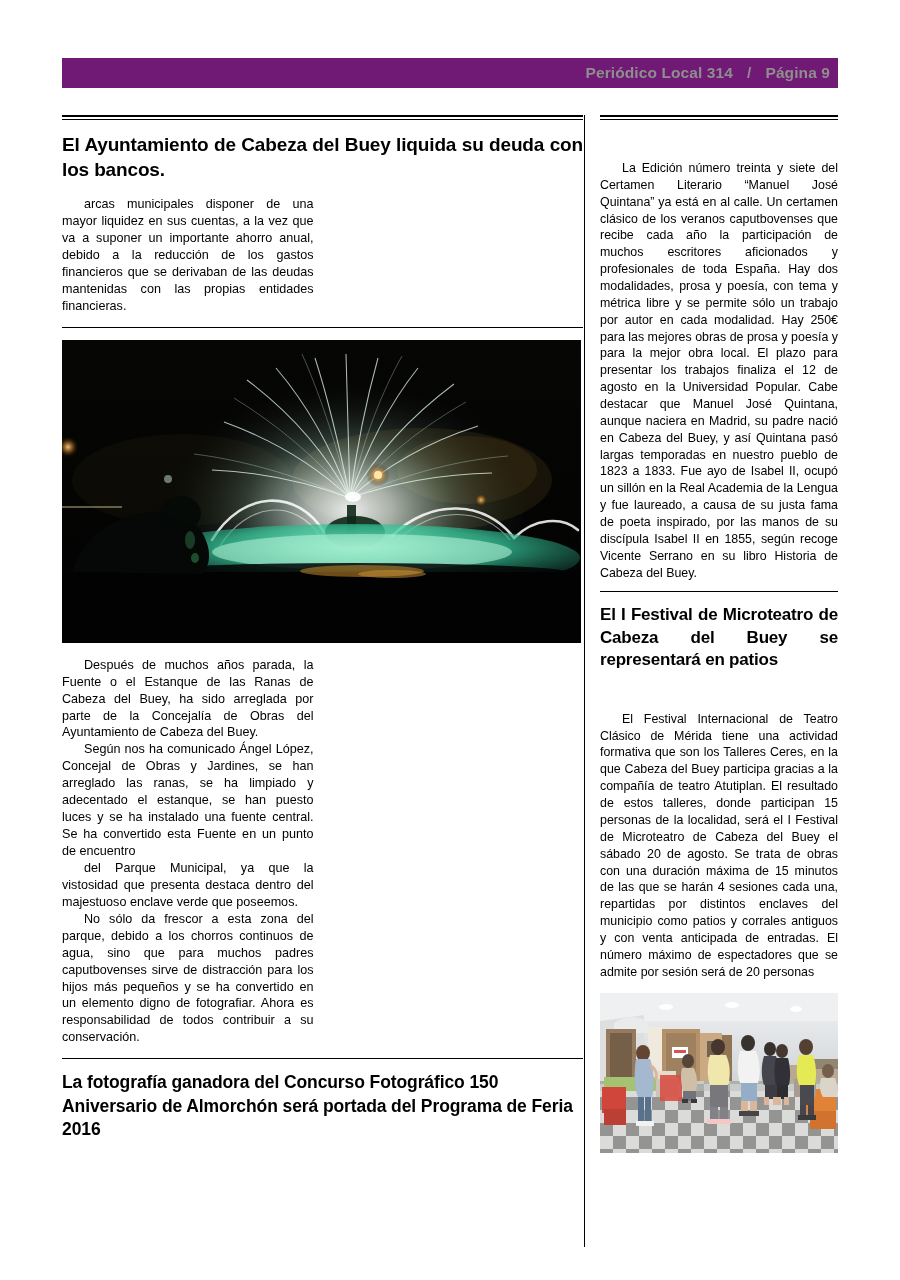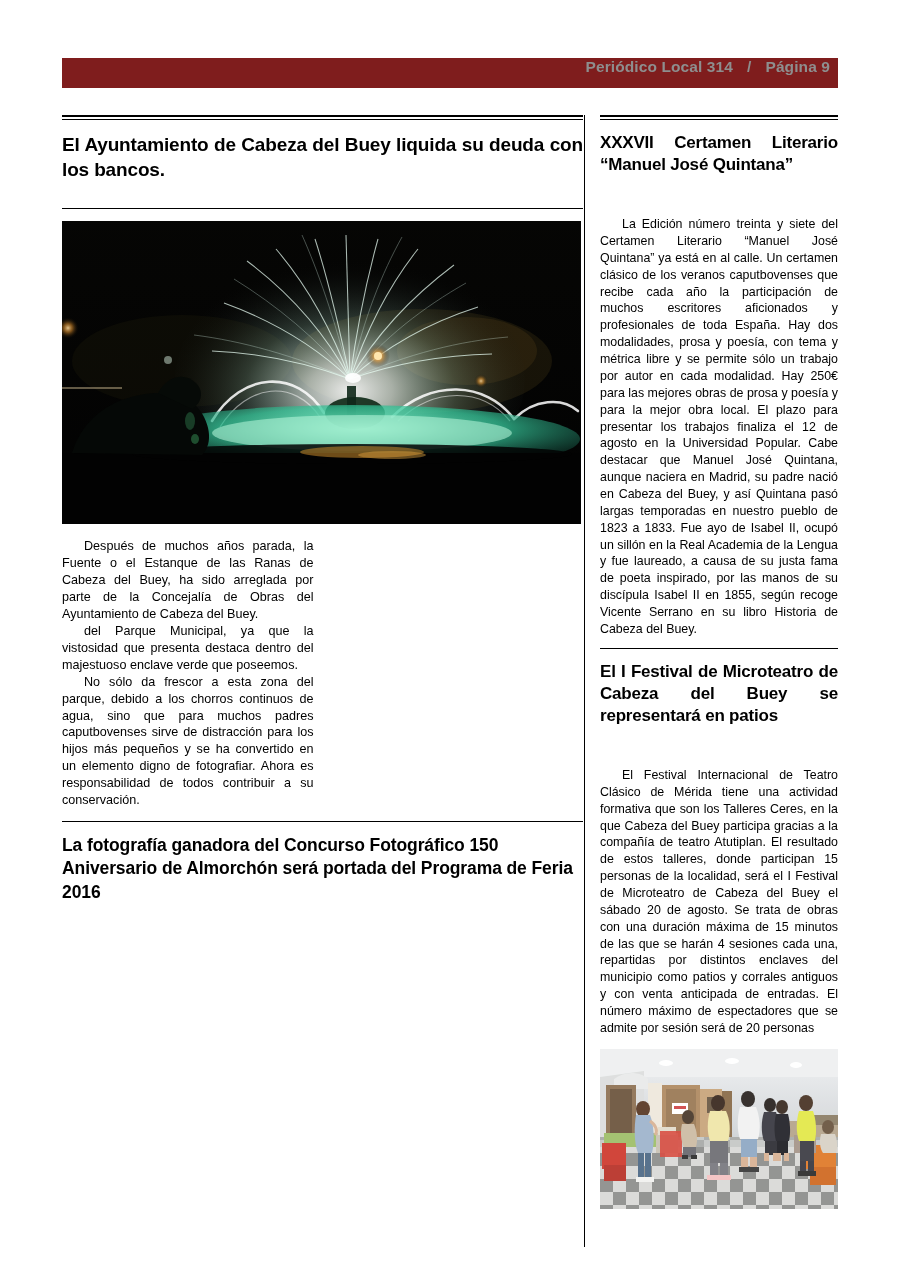--- a/index.html
+++ b/index.html
@@ -16,23 +16,23 @@
     overflow: hidden;
   }
 
   
   .masthead {
     position: absolute;
     left: 62px;
     top: 58px;
     width: 776px;
     height: 30px;
-    background: #7f1d1d;
+    background: #701a75;
     display: flex;
-    align-items: flex-start;
+    align-items: center;
     justify-content: flex-end;
   }
   .masthead-inner {
     display: flex;
     align-items: baseline;
     padding-right: 8px;
     font-weight: bold;
     font-size: 15.5px;
     color: #8e8e8e;
     letter-spacing: 0.1px;
@@ -173,20 +173,21 @@
 
   <div class="col-divider"></div>
 
   <div class="left-region">
 
     <div class="rule-double"></div>
 
     <div>
       <h1 class="headline">El Ayuntamiento de Cabeza del Buey liquida su deuda con los bancos.</h1>
       <div class="two-col body-text">
+        <p>arcas municipales disponer de una mayor liquidez en sus cuentas, a la vez que va a suponer un importante ahorro anual, debido a la reducción de los gastos financieros que se derivaban de las deudas mantenidas con las propias entidades financieras.</p>
       </div>
     </div>
 
     <div class="rule-single"></div>
 
     <div>
 
       <div class="photo photo-fountain">
         <svg viewBox="0 0 519 303" preserveAspectRatio="none">
           <defs>
@@ -280,40 +281,40 @@
           <circle cx="6" cy="107" r="11" fill="url(#lampGlow2)" opacity="0.9"></circle>
           <circle cx="419" cy="160" r="7" fill="url(#lampGlow2)" opacity="0.85"></circle>
           <circle cx="106" cy="139" r="4" fill="#cfe8d8" opacity="0.5"></circle>
 
           <rect x="0" y="166" width="60" height="2" fill="#d8c49a" opacity="0.45"></rect>
         </svg>
       </div>
 
       <div class="two-col body-text">
         <p>Después de muchos años parada, la Fuente o el Estanque de las Ranas de Cabeza del Buey, ha sido arreglada por parte de la Concejalía de Obras del Ayuntamiento de Cabeza del Buey.</p>
+        <p>Según nos ha comunicado Ángel López, Concejal de Obras y Jardines, se han arreglado las ranas, se ha limpiado y adecentado el estanque, se han puesto luces y se ha instalado una fuente central. Se ha convertido esta Fuente en un punto de encuentro</p>
         <p>del Parque Municipal, ya que la vistosidad que presenta destaca dentro del majestuoso enclave verde que poseemos.</p>
         <p>No sólo da frescor a esta zona del parque, debido a los chorros continuos de agua, sino que para muchos padres caputbovenses sirve de distracción para los hijos más pequeños y se ha convertido en un elemento digno de fotografiar. Ahora es responsabilidad de todos contribuir a su conservación.</p>
       </div>
     </div>
 
     <div class="rule-single"></div>
 
     <div>
       <h2 class="sub-headline">La fotografía ganadora del Concurso Fotográfico 150 Aniversario de Almorchón será portada del Programa de Feria 2016</h2>
 
     </div>
 
   </div>
 
   <div class="right-region">
 
     <div class="rule-double"></div>
 
     <div>
-      <h2 class="side-headline">XXXVII Certamen Literario “Manuel José Quintana”</h2>
       <div class="body-text side">
         <p>La Edición número treinta y siete del Certamen Literario “Manuel José Quintana” ya está en al calle. Un certamen clásico de los veranos caputbovenses que recibe cada año la participación de muchos escritores aficionados y profesionales de toda España. Hay dos modalidades, prosa y poesía, con tema y métrica libre y se permite sólo un trabajo por autor en cada modalidad. Hay 250€ para las mejores obras de prosa y poesía y para la mejor obra local. El plazo para presentar los trabajos finaliza el 12 de agosto en la Universidad Popular. Cabe destacar que Manuel José Quintana, aunque naciera en Madrid, su padre nació en Cabeza del Buey, y así Quintana pasó largas temporadas en nuestro pueblo de 1823 a 1833. Fue ayo de Isabel II, ocupó un sillón en la Real Academia de la Lengua y fue laureado, a causa de su justa fama de poeta inspirado, por las manos de su discípula Isabel II en 1855, según recoge Vicente Serrano en su libro Historia de Cabeza del Buey.</p>
       </div>
     </div>
 
     <div class="rule-thin"></div>
 
     <div>
       <h2 class="side-headline">El I Festival de Microteatro de Cabeza del Buey se representará en patios</h2>
       <div class="body-text side">

